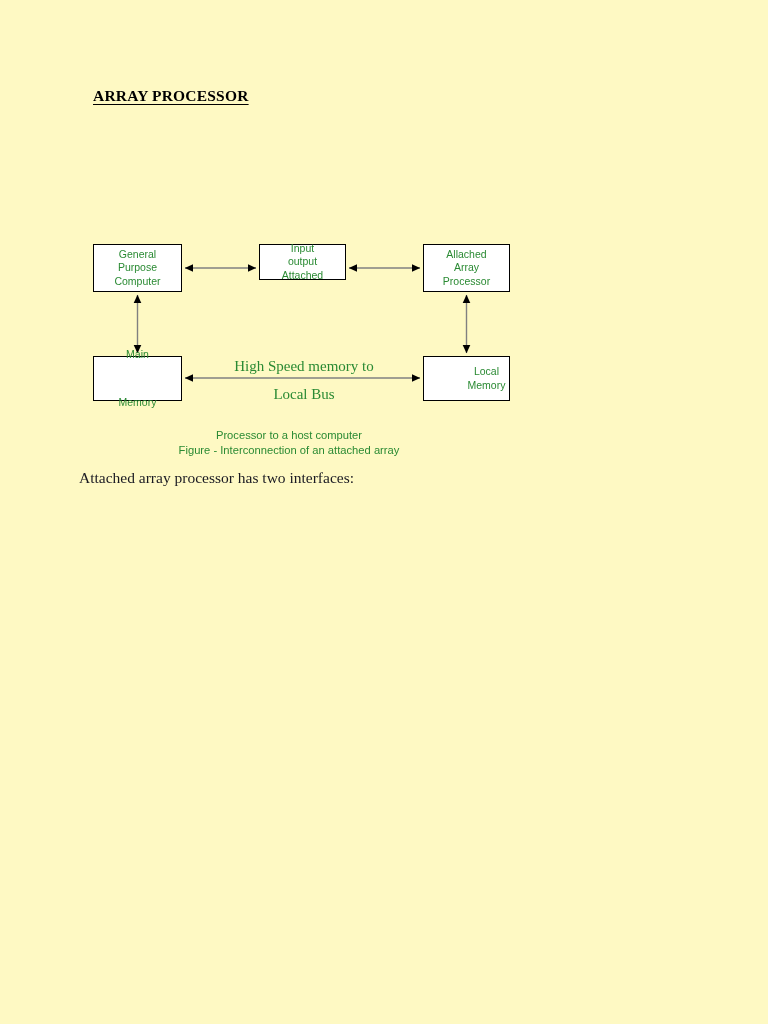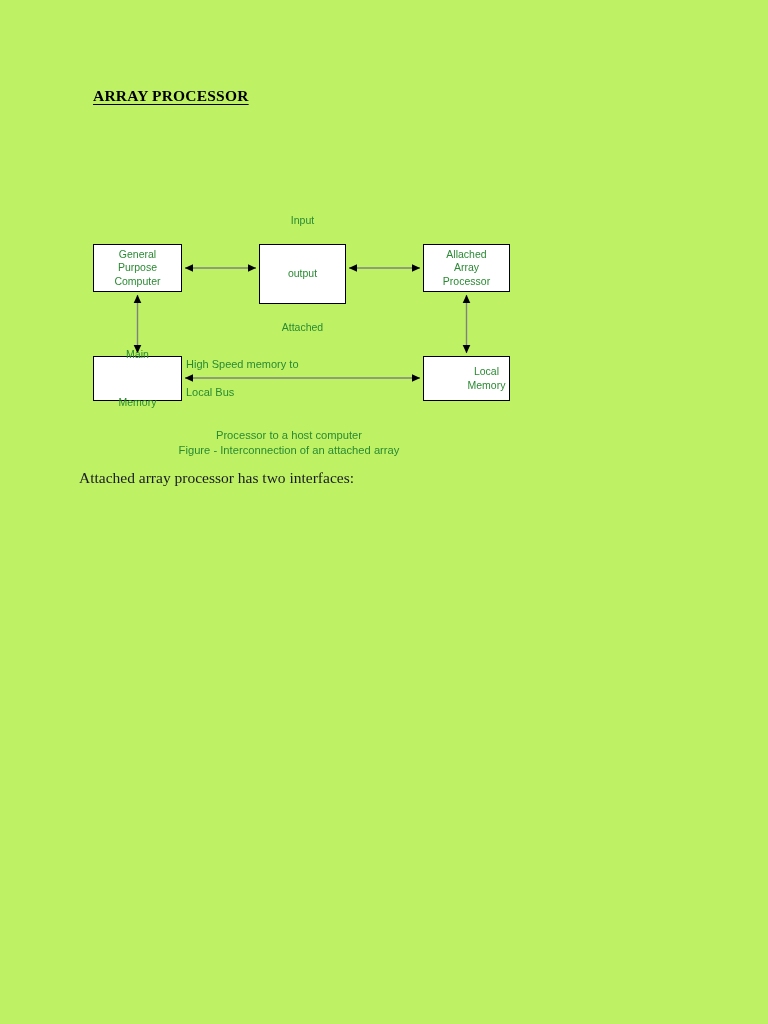--- a/index.html
+++ b/index.html
@@ -12,21 +12,21 @@
     height: 1024px;
     position: relative;
     overflow: hidden;
     font-family: "Liberation Serif", "DejaVu Serif", serif;
     -webkit-font-smoothing: antialiased;
   }
 
   .page {
     position: absolute;
     inset: 0;
-    background: #bef264;
+    background: #fef9c3;
   }
 
   
   .doc-title {
     position: absolute;
     left: 93px;
     top: 87px;
     font-family: "Liberation Serif", "DejaVu Serif", serif;
     font-size: 15.5px;
     font-weight: bold;
@@ -59,41 +59,41 @@
     font-size: 10.5px;
     line-height: 13.2px;
     color: #2a8a33;
     text-align: center;
     z-index: 3;
   }
   .node-box .ln { display: block; white-space: nowrap; }
 
   
   #box-gpc   { left: 93px;  top: 244px; width: 89px; height: 48px; }
-  #box-ioi   { left: 259px; top: 244px; width: 87px; height: 60px; gap: 40px; }
+  #box-ioi   { left: 259px; top: 244px; width: 87px; height: 36px; }
   #box-aap   { left: 423px; top: 244px; width: 87px; height: 48px; }
   #box-main  { left: 93px;  top: 356px; width: 89px; height: 45px; gap: 34px; }
   #box-local { left: 423px; top: 356px; width: 87px; height: 45px; padding-left: 40px; }
 
   
   .arrow-layer {
     position: absolute;
     left: 0; top: 0;
     width: 768px; height: 480px;
     z-index: 1;
     pointer-events: none;
   }
 
   
   .bus-label {
     position: absolute;
-    font-family: Liberation Sans, sans-serif;
-    font-size: 11px;
+    font-family: Liberation Serif, serif;
+    font-size: 15px;
     color: #2a8a33;
-    text-align: left;
+    text-align: center;
     white-space: nowrap;
     z-index: 3;
   }
   #bus-label-top    { left: 186px; top: 358px; width: 236px; }
   #bus-label-bottom { left: 186px; top: 386px; width: 236px; }
 
   
   .figure-caption {
     position: absolute;
     left: 104px;

